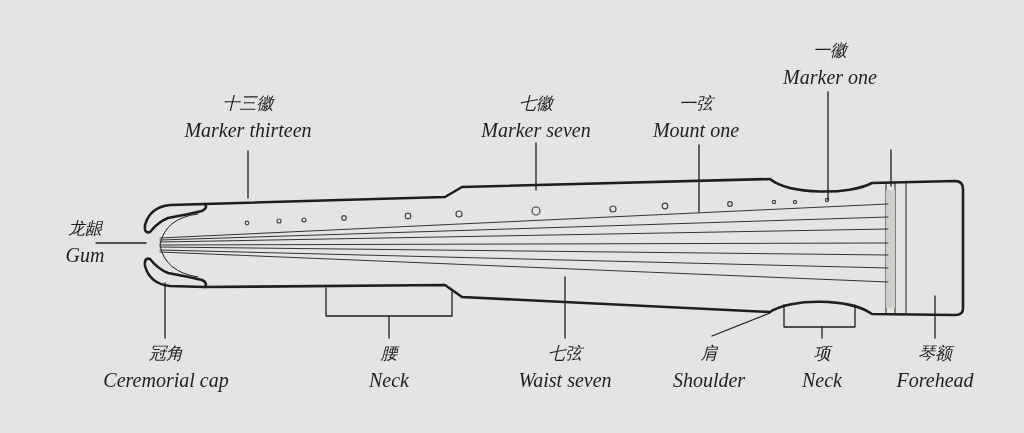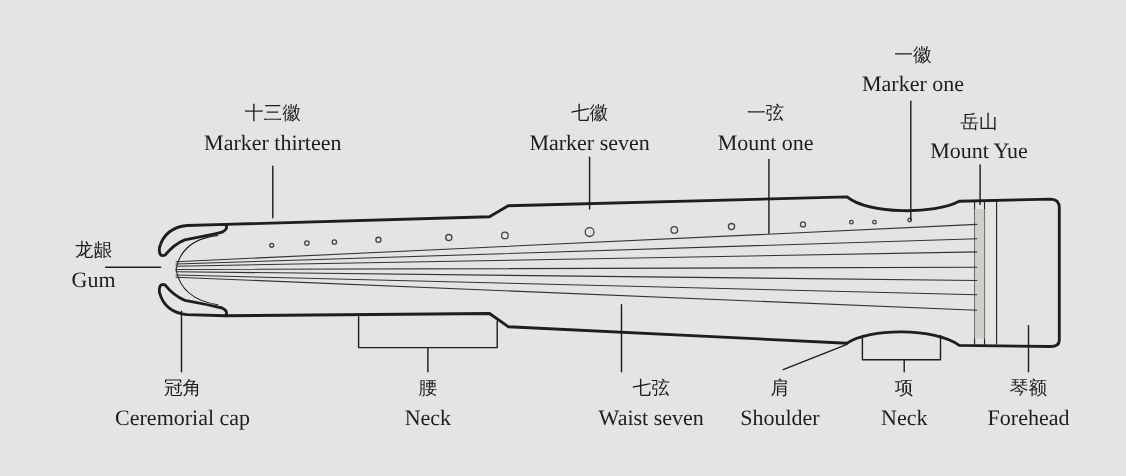--- a/index.html
+++ b/index.html
@@ -6,21 +6,21 @@
   body {
     width:1024px; height:433px; overflow:hidden;
     background:#e4e4e2;
     font-family: "Liberation Serif", "DejaVu Serif", serif;
     color:#1e1e1e;
   }
   .stage { position:relative; width:1024px; height:433px; }
   svg.drawing { position:absolute; left:0; top:0; }
   .label {
     position:absolute; text-align:center; transform:translateX(-50%);
-    white-space:nowrap; line-height:1;
+    white-space:nowrap; line-height:1;font-style:italic;
   }
   .label .zh { display:block; font-size:17px; margin-bottom:8px; font-family:"DejaVu Serif", serif; }
   .label .en { display:block; font-size:20px; }
 </style>
 </head>
 <body>
 
 <div class="stage">
   <svg class="drawing" width="1024" height="433" viewBox="0 0 1024 433">
     <g fill="none" stroke="#1e1e1e" stroke-linecap="round" stroke-linejoin="round">
@@ -97,39 +97,35 @@
     <span class="en">Marker thirteen</span>
   </div>
   <div class="label" style="left:696px; top:95px;">
     <span class="zh">一弦</span>
     <span class="en">Mount one</span>
   </div>
   <div class="label" style="left:830px; top:42px;">
     <span class="zh">一徽</span>
     <span class="en">Marker one</span>
   </div>
-  <div class="label" style="left:890px; top:103px;">
-    <span class="zh">岳山</span>
-    <span class="en">Mount Yue</span>
-  </div>
 
   <div class="label" style="left:85px; top:220px;">
     <span class="zh">龙龈</span>
     <span class="en">Gum</span>
   </div>
 
   <div class="label" style="left:166px; top:345px;">
     <span class="zh">冠角</span>
     <span class="en">Ceremorial cap</span>
   </div>
   <div class="label" style="left:389px; top:345px;">
     <span class="zh">腰</span>
     <span class="en">Neck</span>
   </div>
-  <div class="label" style="left:565px; top:345px;margin-left:27px;">
+  <div class="label" style="left:565px; top:345px;">
     <span class="zh">七弦</span>
     <span class="en">Waist seven</span>
   </div>
   <div class="label" style="left:709px; top:345px;">
     <span class="zh">肩</span>
     <span class="en">Shoulder</span>
   </div>
   <div class="label" style="left:822px; top:345px;">
     <span class="zh">项</span>
     <span class="en">Neck</span>

